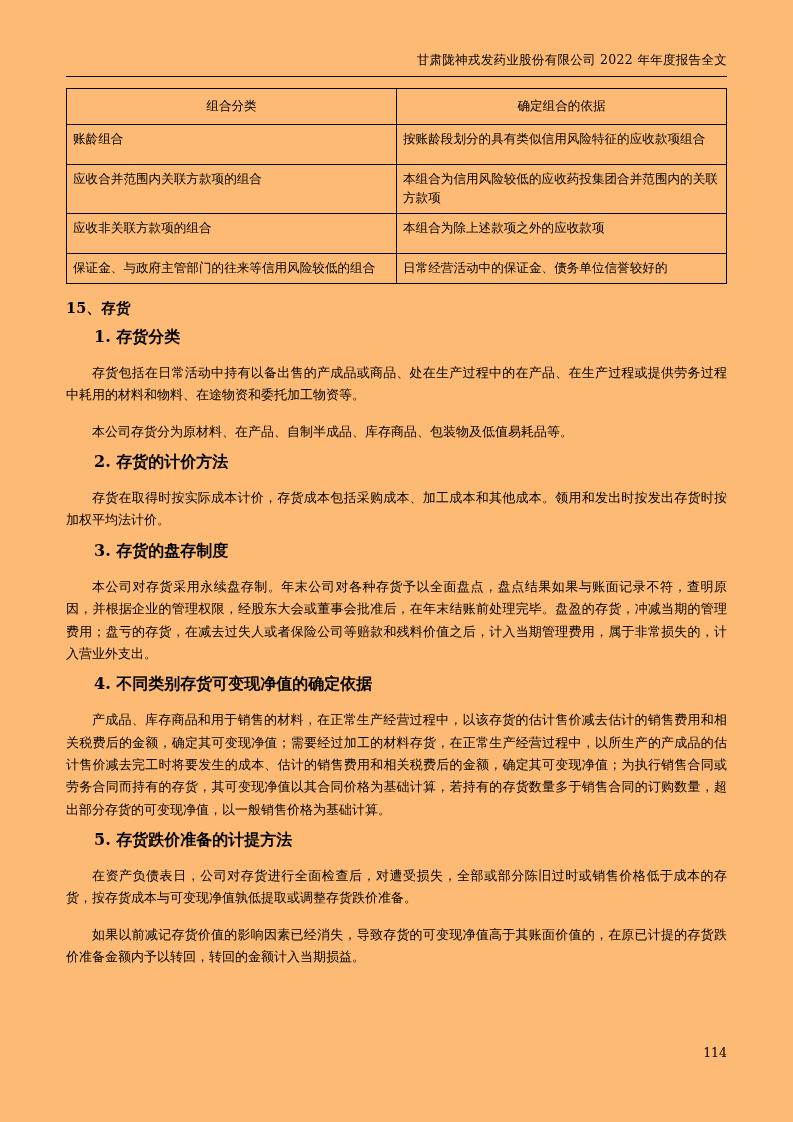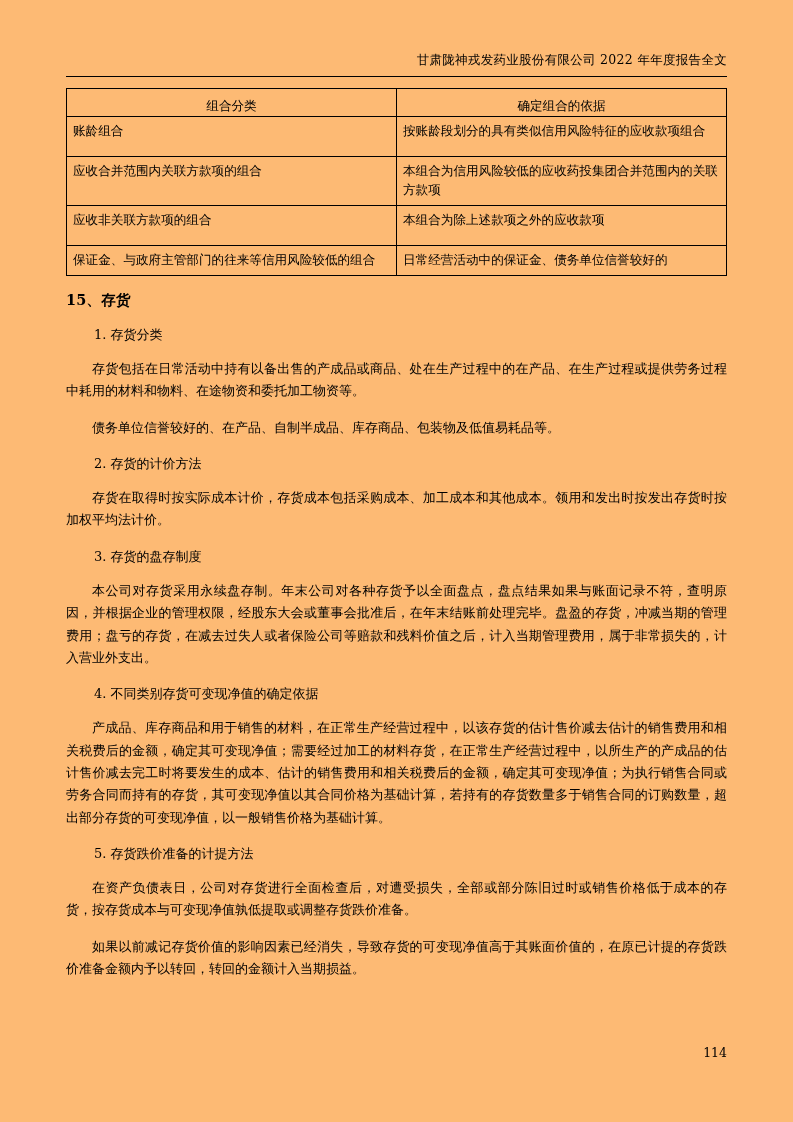--- a/index.html
+++ b/index.html
@@ -55,37 +55,37 @@
   table.tbl td, table.tbl th {
     border: 1px solid #000;
     padding: 5px 6px 6px 6px;
     vertical-align: top;
     line-height: 1.45;
     font-weight: normal;
   }
   table.tbl th {
     text-align: center;
     padding-top: 8px;
-    padding-bottom: 1px;
+    padding-bottom: 9px;
   }
   table.tbl td.c1 { width: 290px; }
   table.tbl td.c2 { width: 371px; }
   .row-h1 td { height: 28px; }
   .sec-title {
     margin-top: 15px;
     font-size: 14.5px;
     font-weight: bold;
     font-family: "DejaVu Serif", "Liberation Serif", serif;
     letter-spacing: 0.2px;
   }
   .sub-title {
-    margin-top: 16px;
+    margin-top: 9px;
     margin-left: 28px;
-    font-size: 13px;
-    font-weight: normal;
+    font-size: 16px;
+    font-weight: bold;
     font-family: "DejaVu Serif", "Liberation Serif", serif;
   }
   p.para {
     margin: 14px 0 0 0;
     font-size: 13px;
     font-family: "DejaVu Serif", "Liberation Serif", serif;
     line-height: 1.72;
     text-align: justify;
     text-justify: inter-ideograph;
     text-indent: 26px;
@@ -132,21 +132,21 @@
           <td class="c1">保证金、与政府主管部门的往来等信用风险较低的组合</td>
           <td class="c2">日常经营活动中的保证金、债务单位信誉较好的</td>
         </tr>
       </tbody>
     </table>
 
     <div class="sec-title">15、存货</div>
 
     <div class="sub-title">1. 存货分类</div>
     <p class="para">存货包括在日常活动中持有以备出售的产成品或商品、处在生产过程中的在产品、在生产过程或提供劳务过程中耗用的材料和物料、在途物资和委托加工物资等。</p>
-    <p class="para">债务单位信誉较好的、在产品、自制半成品、库存商品、包装物及低值易耗品等。</p>
+    <p class="para">本公司存货分为原材料、在产品、自制半成品、库存商品、包装物及低值易耗品等。</p>
 
     <div class="sub-title">2. 存货的计价方法</div>
     <p class="para">存货在取得时按实际成本计价，存货成本包括采购成本、加工成本和其他成本。领用和发出时按发出存货时按加权平均法计价。</p>
 
     <div class="sub-title">3. 存货的盘存制度</div>
     <p class="para">本公司对存货采用永续盘存制。年末公司对各种存货予以全面盘点，盘点结果如果与账面记录不符，查明原因，并根据企业的管理权限，经股东大会或董事会批准后，在年末结账前处理完毕。盘盈的存货，冲减当期的管理费用；盘亏的存货，在减去过失人或者保险公司等赔款和残料价值之后，计入当期管理费用，属于非常损失的，计入营业外支出。</p>
 
     <div class="sub-title">4. 不同类别存货可变现净值的确定依据</div>
     <p class="para">产成品、库存商品和用于销售的材料，在正常生产经营过程中，以该存货的估计售价减去估计的销售费用和相关税费后的金额，确定其可变现净值；需要经过加工的材料存货，在正常生产经营过程中，以所生产的产成品的估计售价减去完工时将要发生的成本、估计的销售费用和相关税费后的金额，确定其可变现净值；为执行销售合同或劳务合同而持有的存货，其可变现净值以其合同价格为基础计算，若持有的存货数量多于销售合同的订购数量，超出部分存货的可变现净值，以一般销售价格为基础计算。</p>
 

